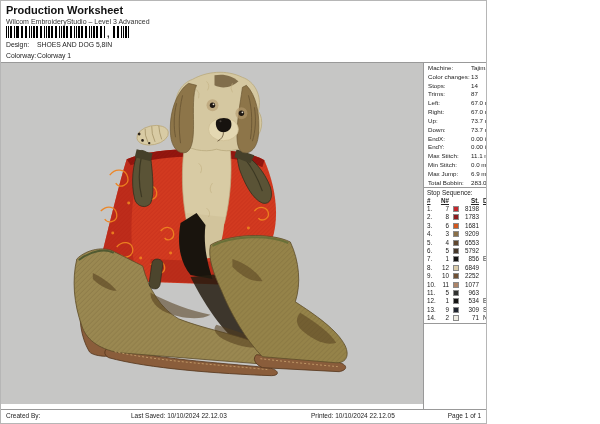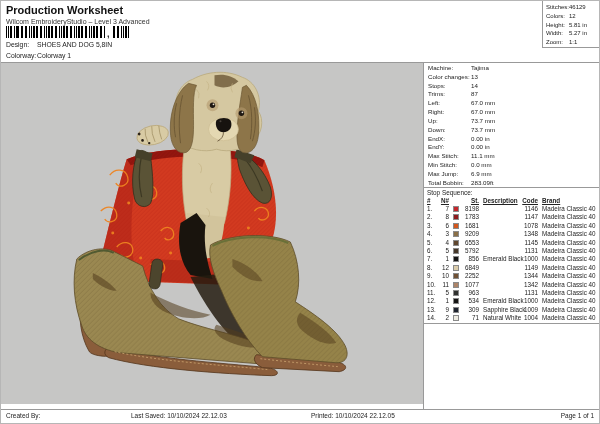--- a/index.html
+++ b/index.html
@@ -1,16 +1,16 @@
 <!DOCTYPE html>
 <html><head>
 <meta charset="utf-8">
 <style>
   html,body{margin:0;padding:0;background:#fff;}
-  .page{position:relative;width:600px;height:424px;box-sizing:border-box;border:1px solid #b6b6b6;
+  .page{position:relative;width:487px;height:424px;box-sizing:border-box;border:1px solid #b6b6b6;
         background:#fff;font-family:"Liberation Sans",sans-serif;color:#222;overflow:hidden;}
   
   .title{position:absolute;left:5px;top:3px;font-size:11px;font-weight:bold;color:#111;}
   .subtitle{position:absolute;left:5px;top:17px;font-size:7px;color:#333;}
   .bars{position:absolute;top:25px;height:12px;background:repeating-linear-gradient(90deg,
         #000 0,#000 1.5px,#fff 1.5px,#fff 2.5px,#000 2.5px,#000 3px,#fff 3px,#fff 4px,
         #000 4px,#000 6px,#fff 6px,#fff 7.5px);}
   .bars.b1{left:5px;width:100px;}
   .bars.b2{left:112px;width:16px;}
   .bc-comma{position:absolute;left:106px;top:28px;font-size:9px;font-weight:bold;}

